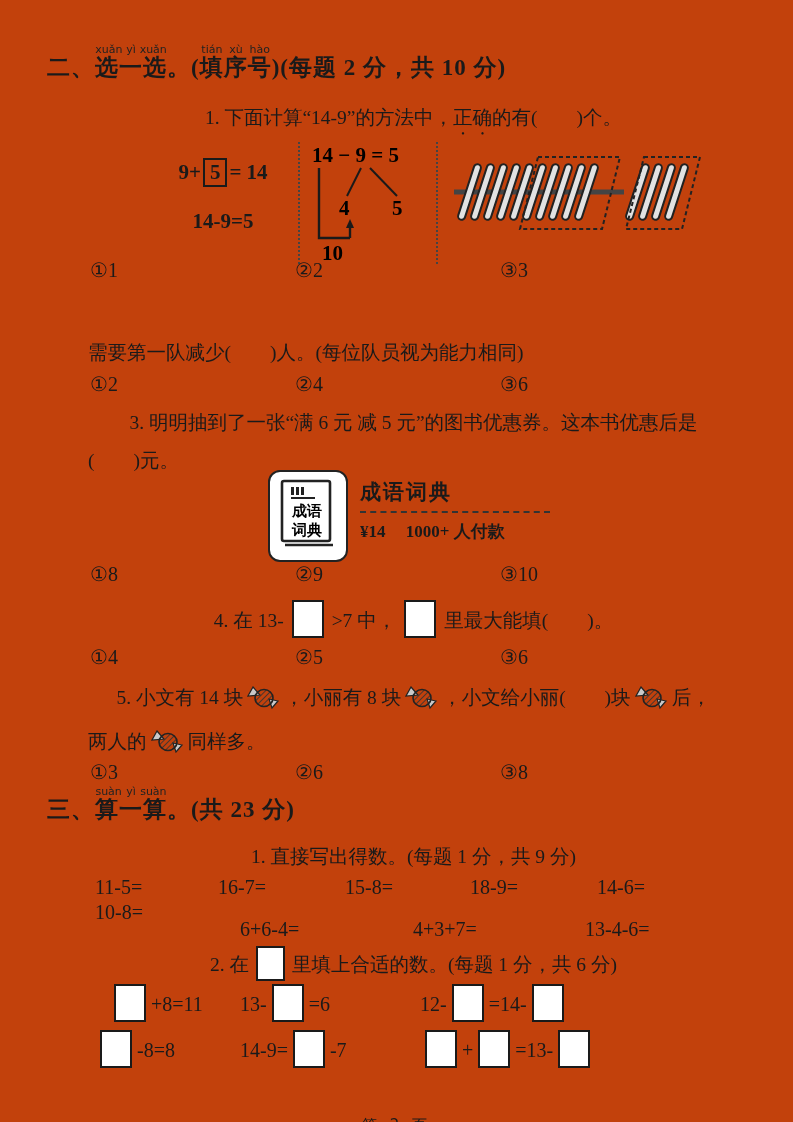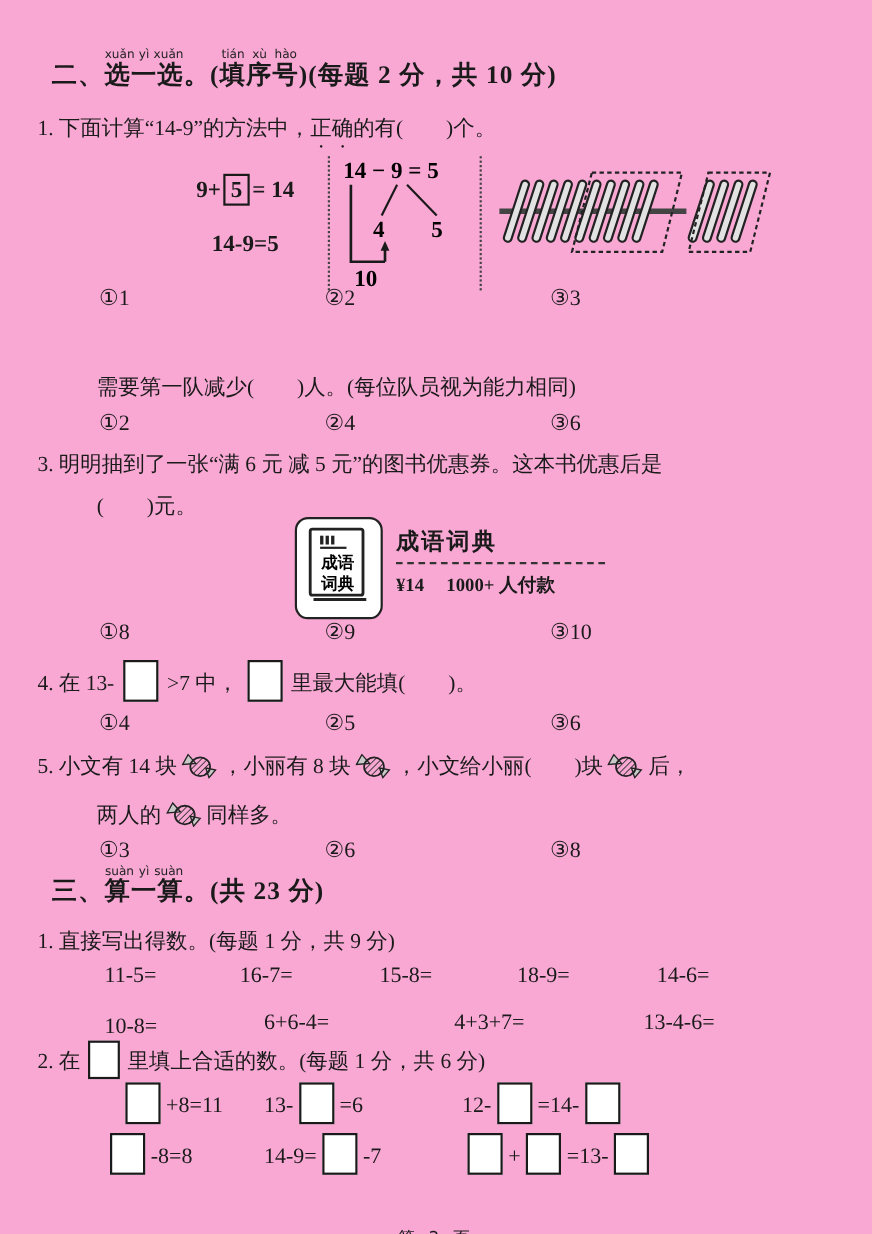--- a/index.html
+++ b/index.html
@@ -2,28 +2,28 @@
 <html><head>
 <meta charset="utf-8">
 <style>
   * { margin:0; padding:0; box-sizing:border-box; }
   html,body { background:#fff; }
   body {
     width:793px; height:1122px;
     font-family:"Liberation Serif","DejaVu Serif",serif;
     color:#1a1a1a;
   }
-  .page { position:relative; width:793px; height:1122px; overflow:hidden; background:#f9a8d4;text-decoration:underline; }
+  .page { position:relative; width:793px; height:1122px; overflow:hidden; background:#c2410c;text-decoration:underline; }
   .blk { position:absolute; left:0; width:100%; }
 
   
   .hdr { font-size:23px; font-weight:bold; padding-left:47px; letter-spacing:1px; }
   .hdr ruby rt { font-size:11px; font-weight:normal; font-family:"DejaVu Sans",sans-serif; letter-spacing:0; color:#222; }
 
-  .qline  { font-size:19.5px; padding-left:34px; line-height:34px; }
+  .qline  { font-size:19.5px; padding-left:34px; line-height:34px;text-align:center; }
   .qline2 { font-size:19.5px; padding-left:88px; line-height:34px; }
   .emph { -webkit-text-emphasis:filled dot; -webkit-text-emphasis-position:under right;
           text-emphasis:filled dot; text-emphasis-position:under right; }
 
   .opts { position:absolute; left:90px; display:flex; font-size:20px; }
   .opts .opt { width:205px; }
   .opts .opt:last-child { width:auto; }
 
   
   .methods { position:absolute; left:148px; top:142px; display:flex; align-items:stretch; }
@@ -216,21 +216,21 @@
   </div>
 
   <div class="blk qline" style="top:840px">1. 直接写出得数。(每题 1 分，共 9 分)</div>
 
   <div class="calc">
     <span style="left:48px;top:0">11-5=</span>
     <span style="left:171px;top:0">16-7=</span>
     <span style="left:298px;top:0">15-8=</span>
     <span style="left:423px;top:0">18-9=</span>
     <span style="left:550px;top:0">14-6=</span>
-    <span style="left:48px;top:46px">10-8=</span>
+    <span style="left:48px;top:25px">10-8=</span>
     <span style="left:193px;top:42px">6+6-4=</span>
     <span style="left:366px;top:42px">4+3+7=</span>
     <span style="left:538px;top:42px">13-4-6=</span>
   </div>
 
   <div class="blk qline" style="top:946px">
     <span>2. 在</span><span class="abox small"></span><span>里填上合适的数。(每题 1 分，共 6 分)</span>
   </div>
 
   <div class="fill">

